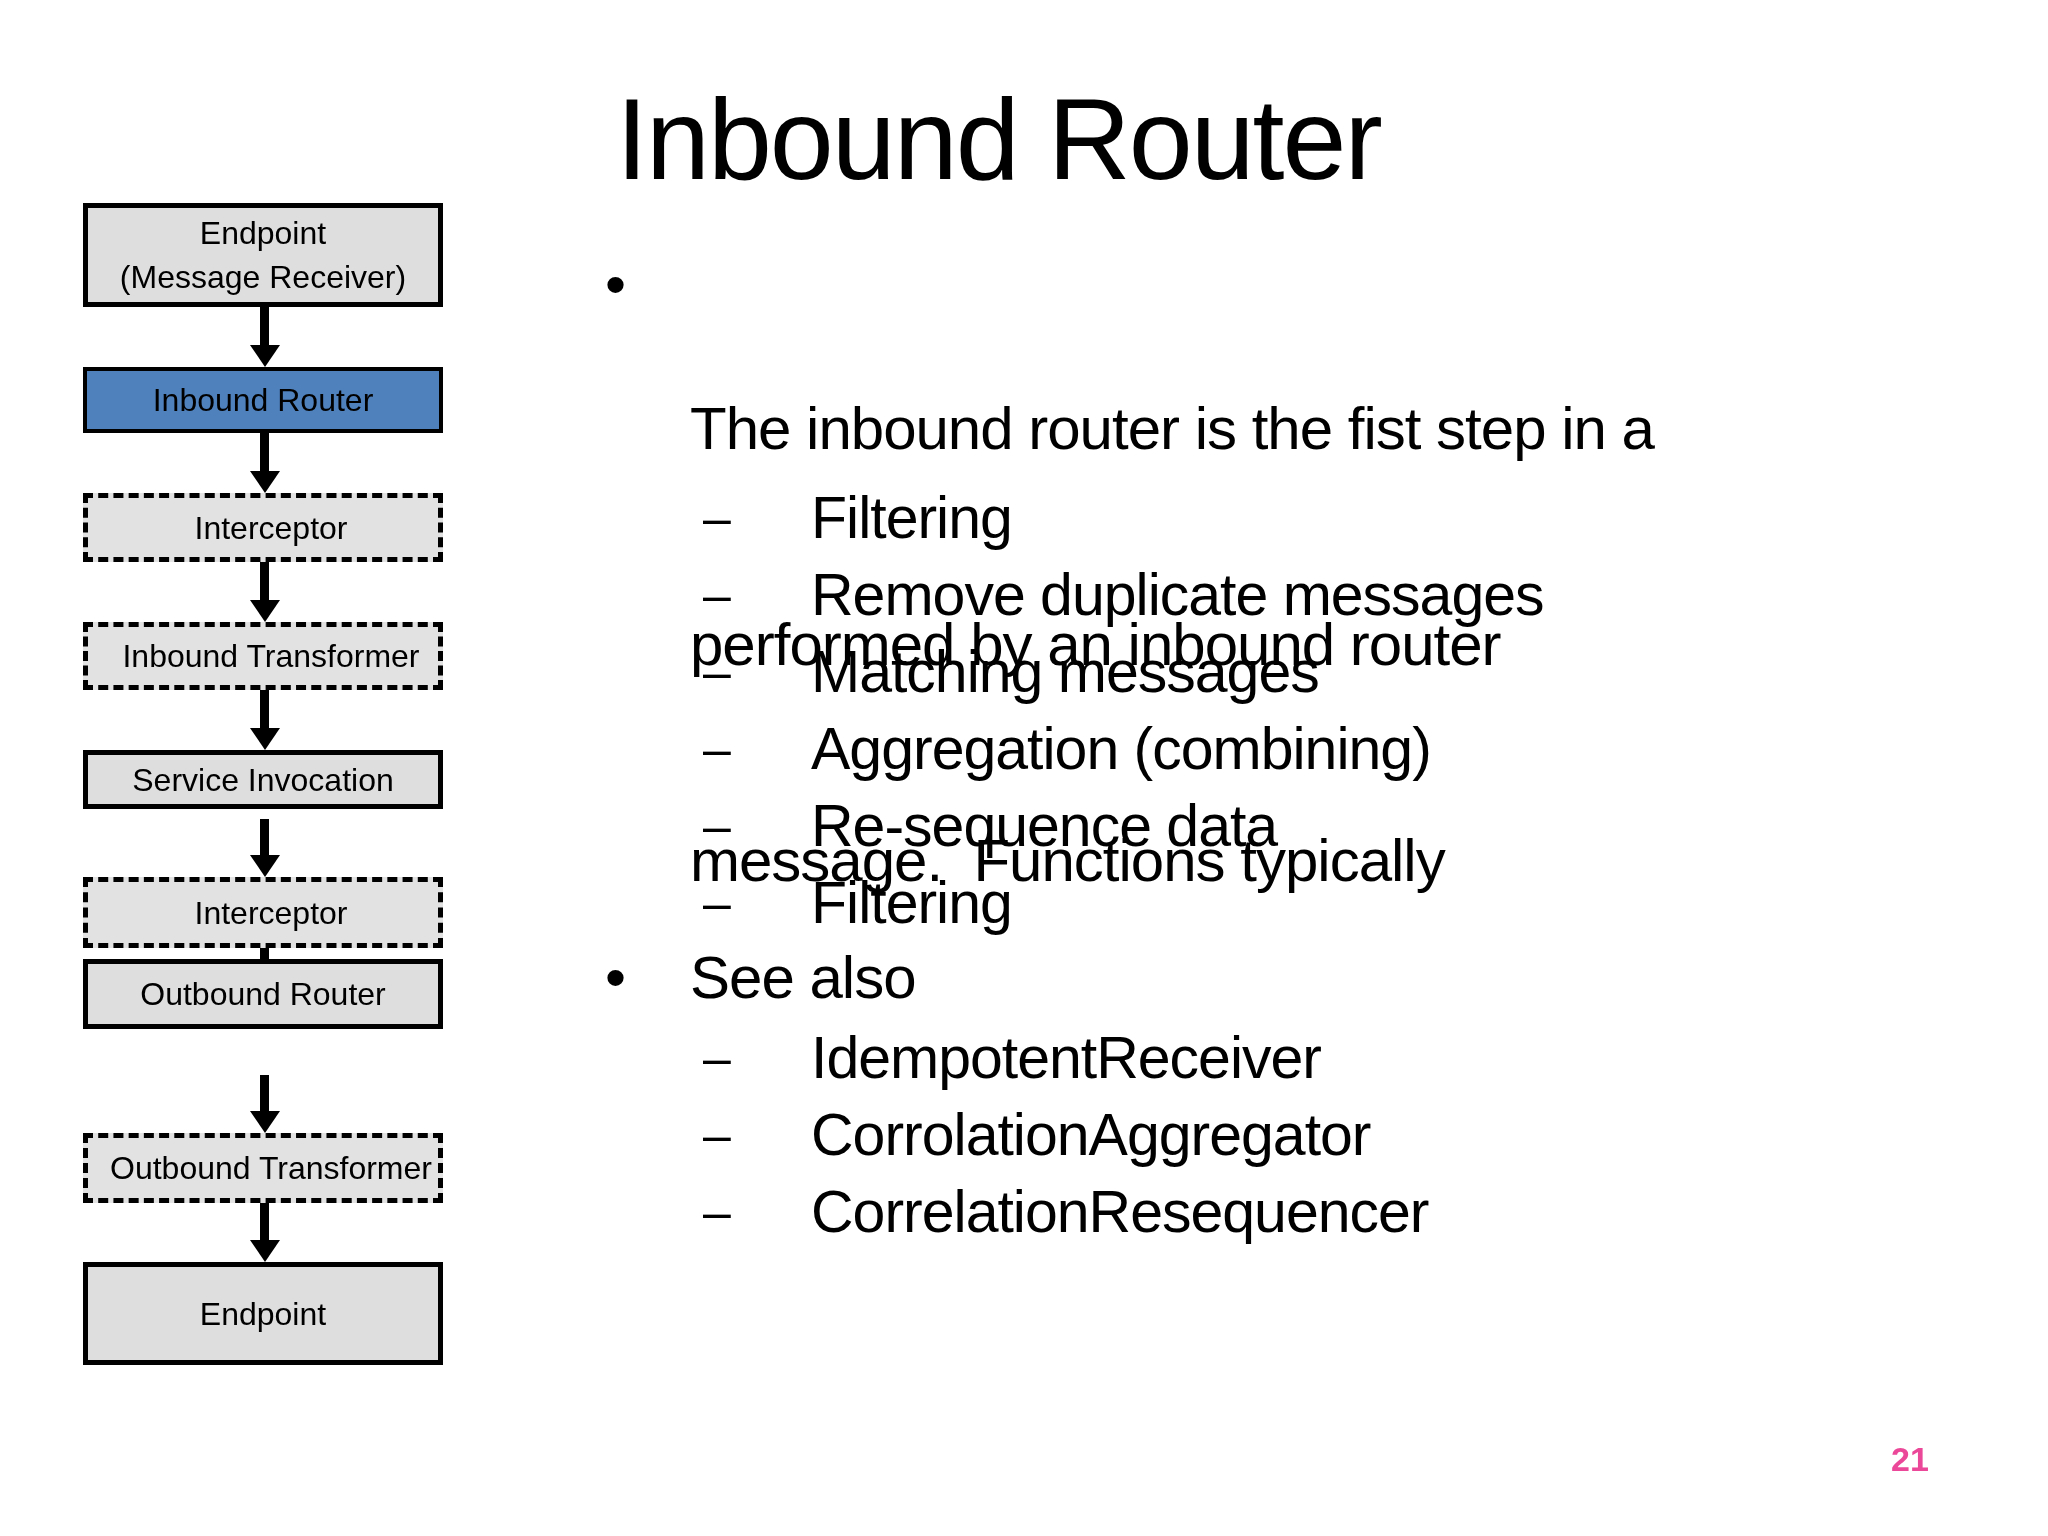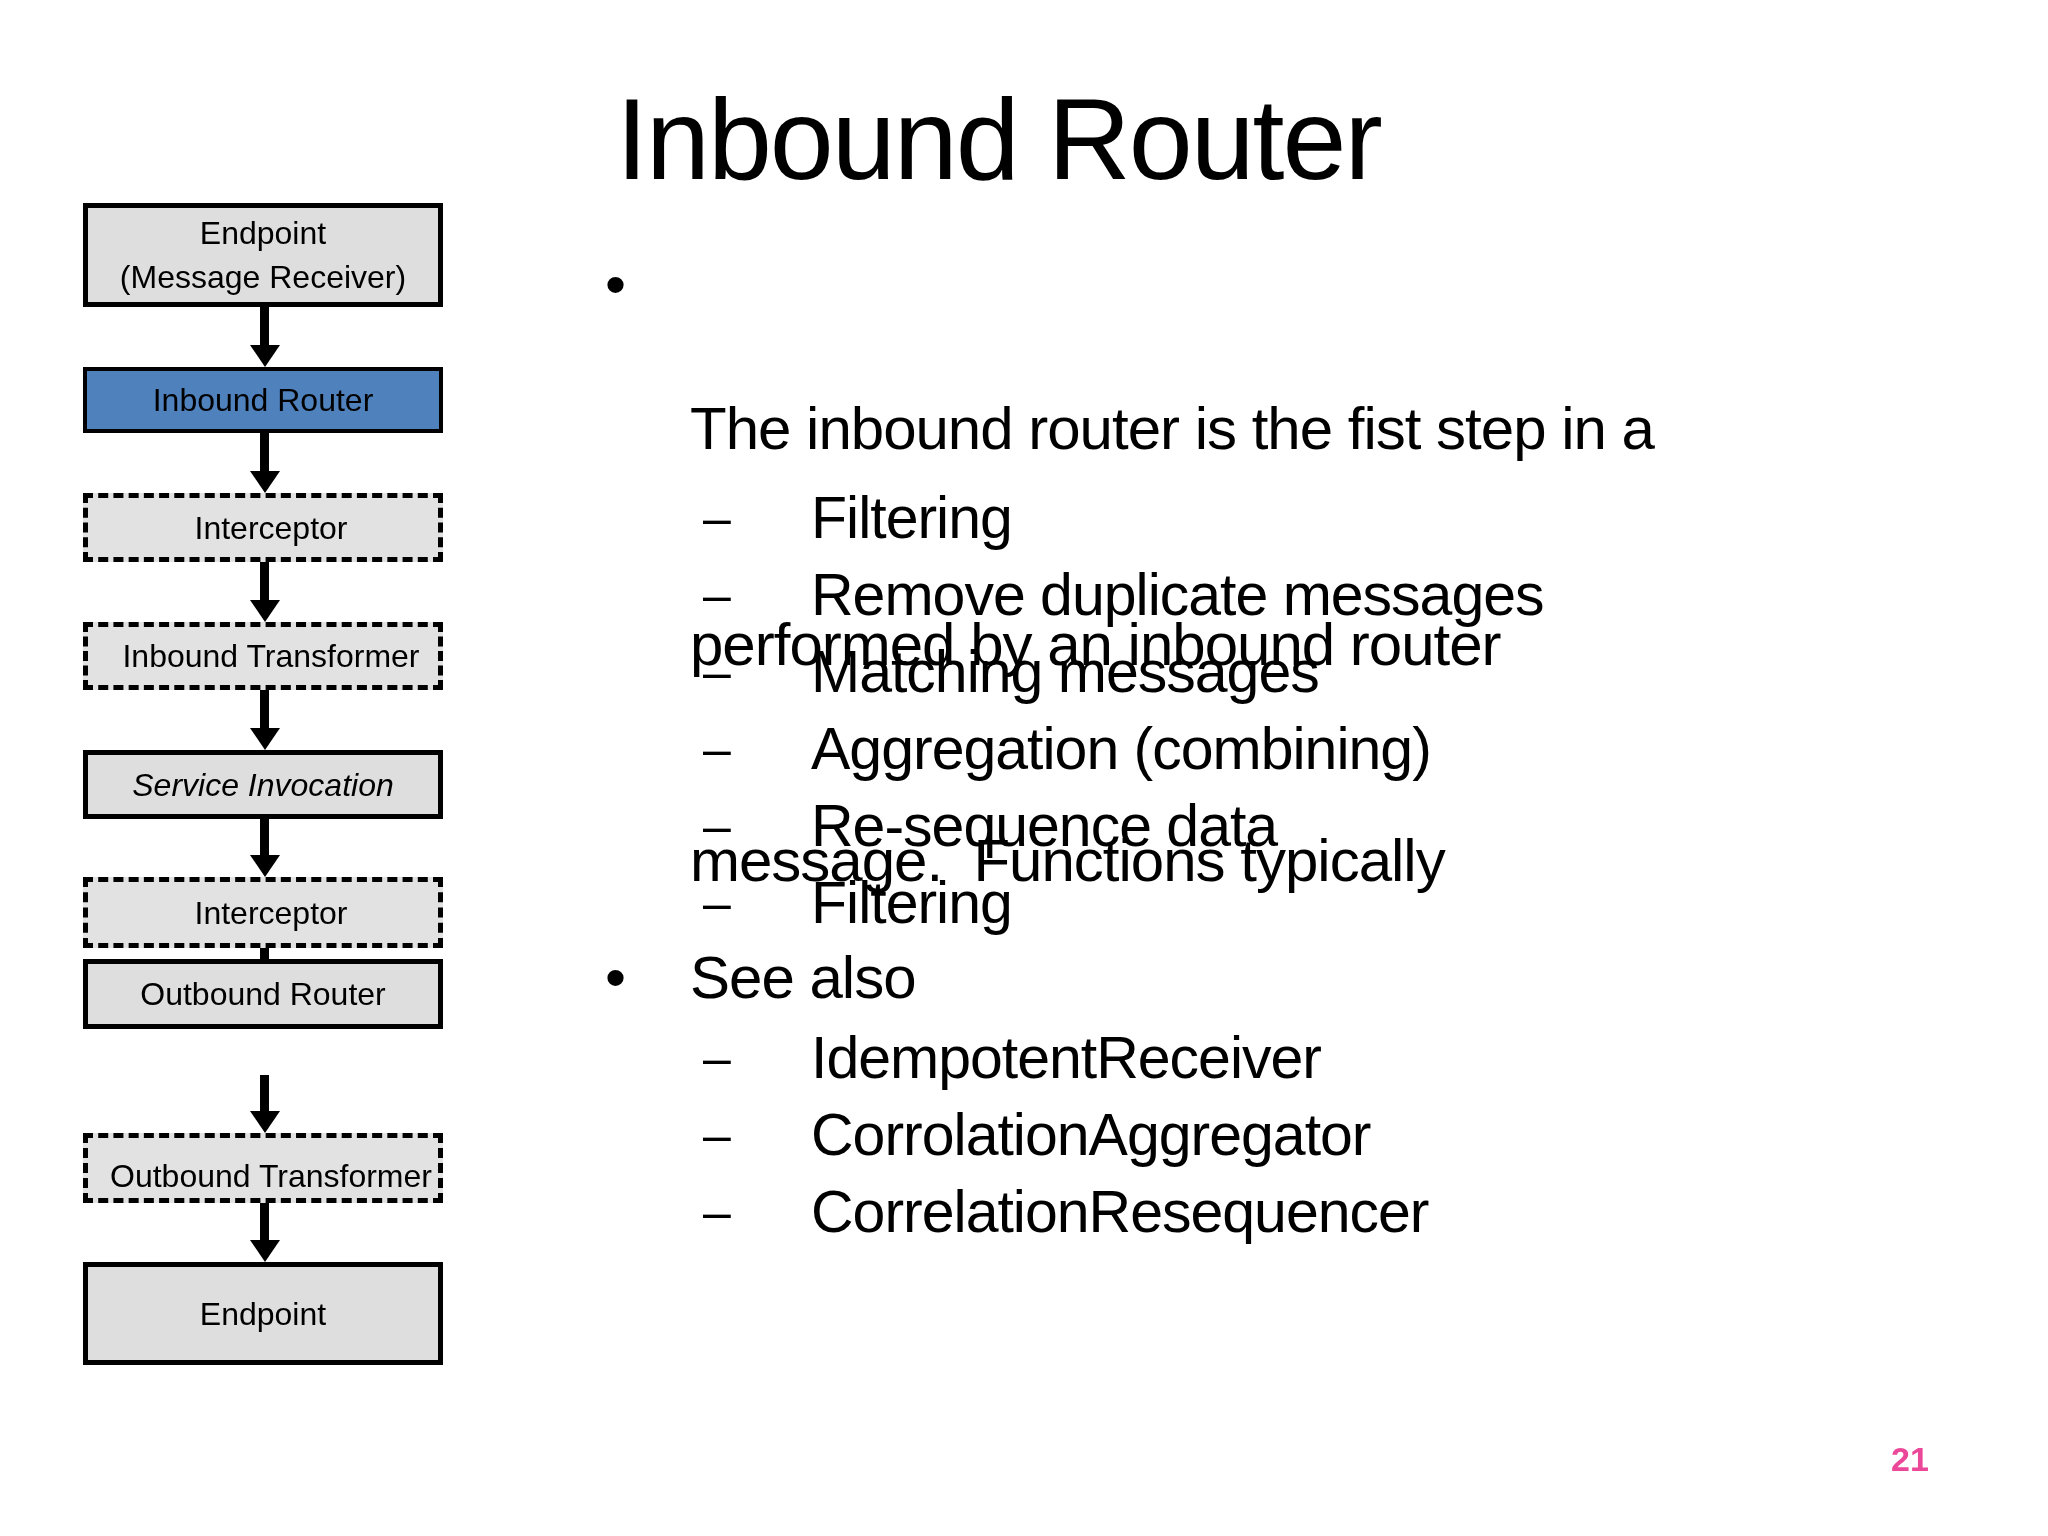--- a/index.html
+++ b/index.html
@@ -91,21 +91,21 @@
     <div class="fbox dashed" style="top:622px;height:68px;">
       <div class="fbox-label">
         <div>Inbound Transformer</div>
       </div>
     </div>
     <div class="arrow" style="top:690px;height:60px;">
         <div class="stem"></div>
         <div class="head"></div>
       </div>
 
-    <div class="fbox solid" style="top:750px;height:69px;font-style:italic;">
+    <div class="fbox solid" style="top:750px;height:59px;">
       <div class="fbox-label">
         <div>Service Invocation</div>
       </div>
     </div>
     <div class="arrow" style="top:819px;height:58px;">
         <div class="stem"></div>
         <div class="head"></div>
       </div>
 
     <div class="fbox dashed" style="top:877px;height:71px;">
@@ -121,21 +121,21 @@
     <div class="fbox solid" style="top:959px;height:70px;">
       <div class="fbox-label">
         <div>Outbound Router</div>
       </div>
     </div>
     <div class="arrow" style="top:1075px;height:58px;">
         <div class="stem"></div>
         <div class="head"></div>
       </div>
 
-    <div class="fbox dashed" style="top:1133px;height:70px;justify-content:flex-end;">
+    <div class="fbox dashed" style="top:1133px;height:70px;">
       <div class="fbox-label">
         <div>Outbound Transformer</div>
       </div>
     </div>
     <div class="arrow" style="top:1203px;height:59px;">
         <div class="stem"></div>
         <div class="head"></div>
       </div>
 
     <div class="fbox solid" style="top:1262px;height:103px;">

